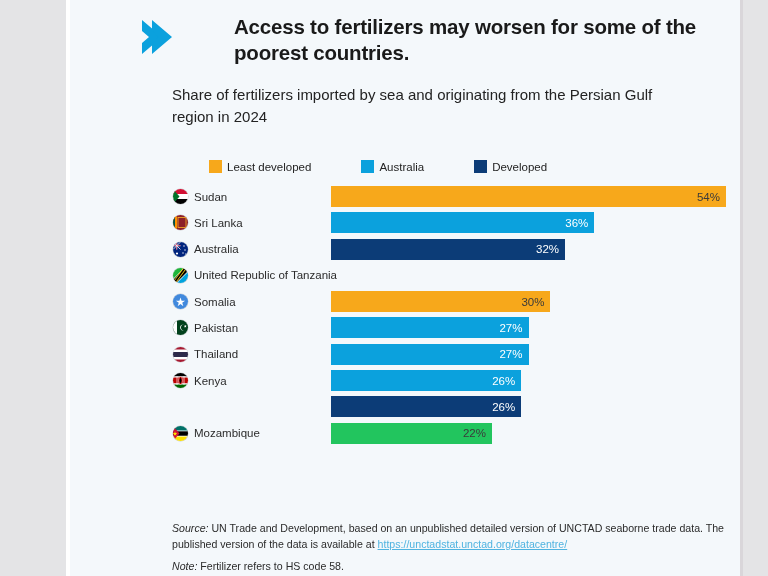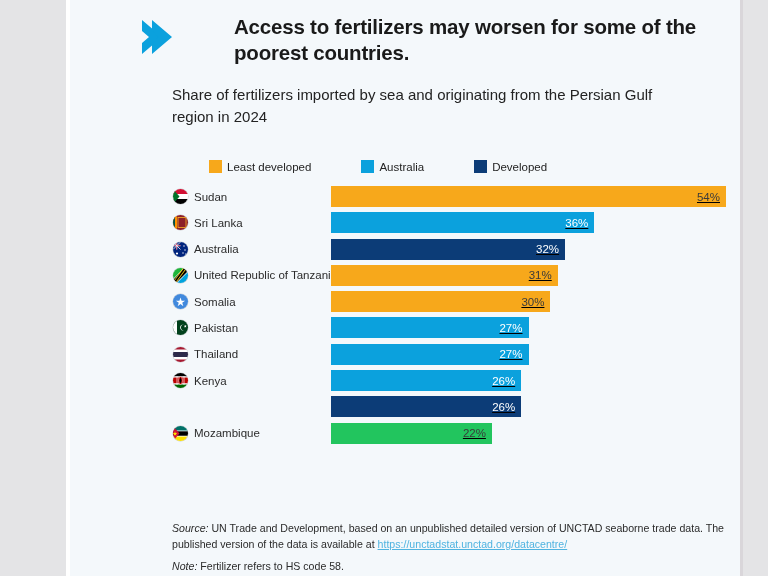--- a/index.html
+++ b/index.html
@@ -119,21 +119,20 @@
     position: absolute;
     left: 261px; top: 0;
     height: 21px;
   }
   .bar {
     height: 21px;
     position: relative;
     display: flex;
     align-items: center;
     justify-content: flex-end;
-    text-decoration: underline;
   }
   .bar-value {
     font-size: 11.5px;
     padding-right: 6px;
     white-space: nowrap;
   }
   .v-dark { color: #3a3a3a; }
   .v-light { color: #ffffff; }
 
   
@@ -256,25 +255,20 @@
                 <polygon points="24,0 30,0 30,6 6,30 0,30 0,24" fill="#000"></polygon>
                 <polygon points="27,0 30,0 30,3 3,30 0,30 0,27" fill="#fcd116" opacity="0"></polygon>
                 <path d="M24,0 L30,6 M0,24 L6,30" stroke="#fcd116" stroke-width="0"></path>
                 <polygon points="22,0 26,0 4,30 0,30 0,26" fill="#000"></polygon>
                 <polygon points="26,0 28,0 6,30 4,30" fill="#fcd116"></polygon>
                 <polygon points="20,0 22,0 0,30 0,28" fill="#fcd116"></polygon>
               </svg>
             </span>
             <span class="country-name">United Republic of Tanzania</span>
           </div>
-          <div class="bar-track" style="width: 226.759px;">
-            <div class="bar" style="background: rgb(247, 168, 27); width: 100%;">
-              <span class="bar-value v-dark">31%</span>
-            </div>
-          </div>
         </div>
         <div class="row">
           <div class="row-label">
             <span class="flag">
               <svg viewBox="0 0 30 30">
                 <rect width="30" height="30" fill="#4189dd"></rect>
                 <polygon points="15,7 17.2,13.6 24.2,13.6 18.5,17.7 20.7,24.3 15,20.2 9.3,24.3 11.5,17.7 5.8,13.6 12.8,13.6" fill="#fff"></polygon>
               </svg>
             </span>
             <span class="country-name">Somalia</span>

